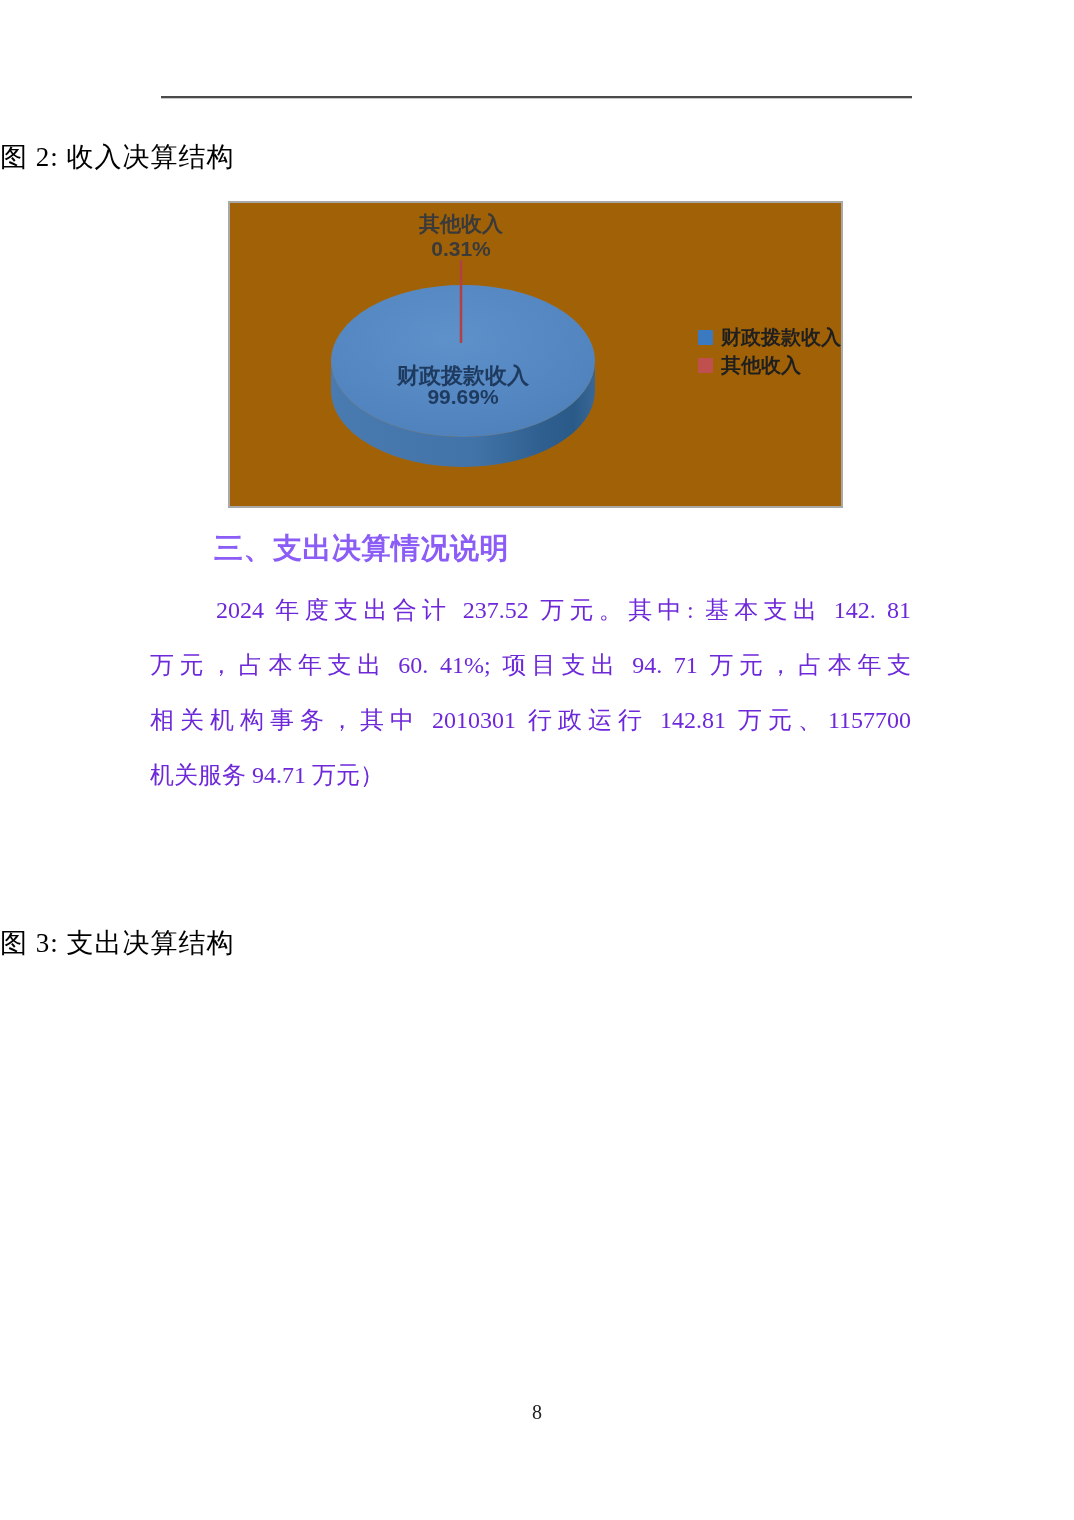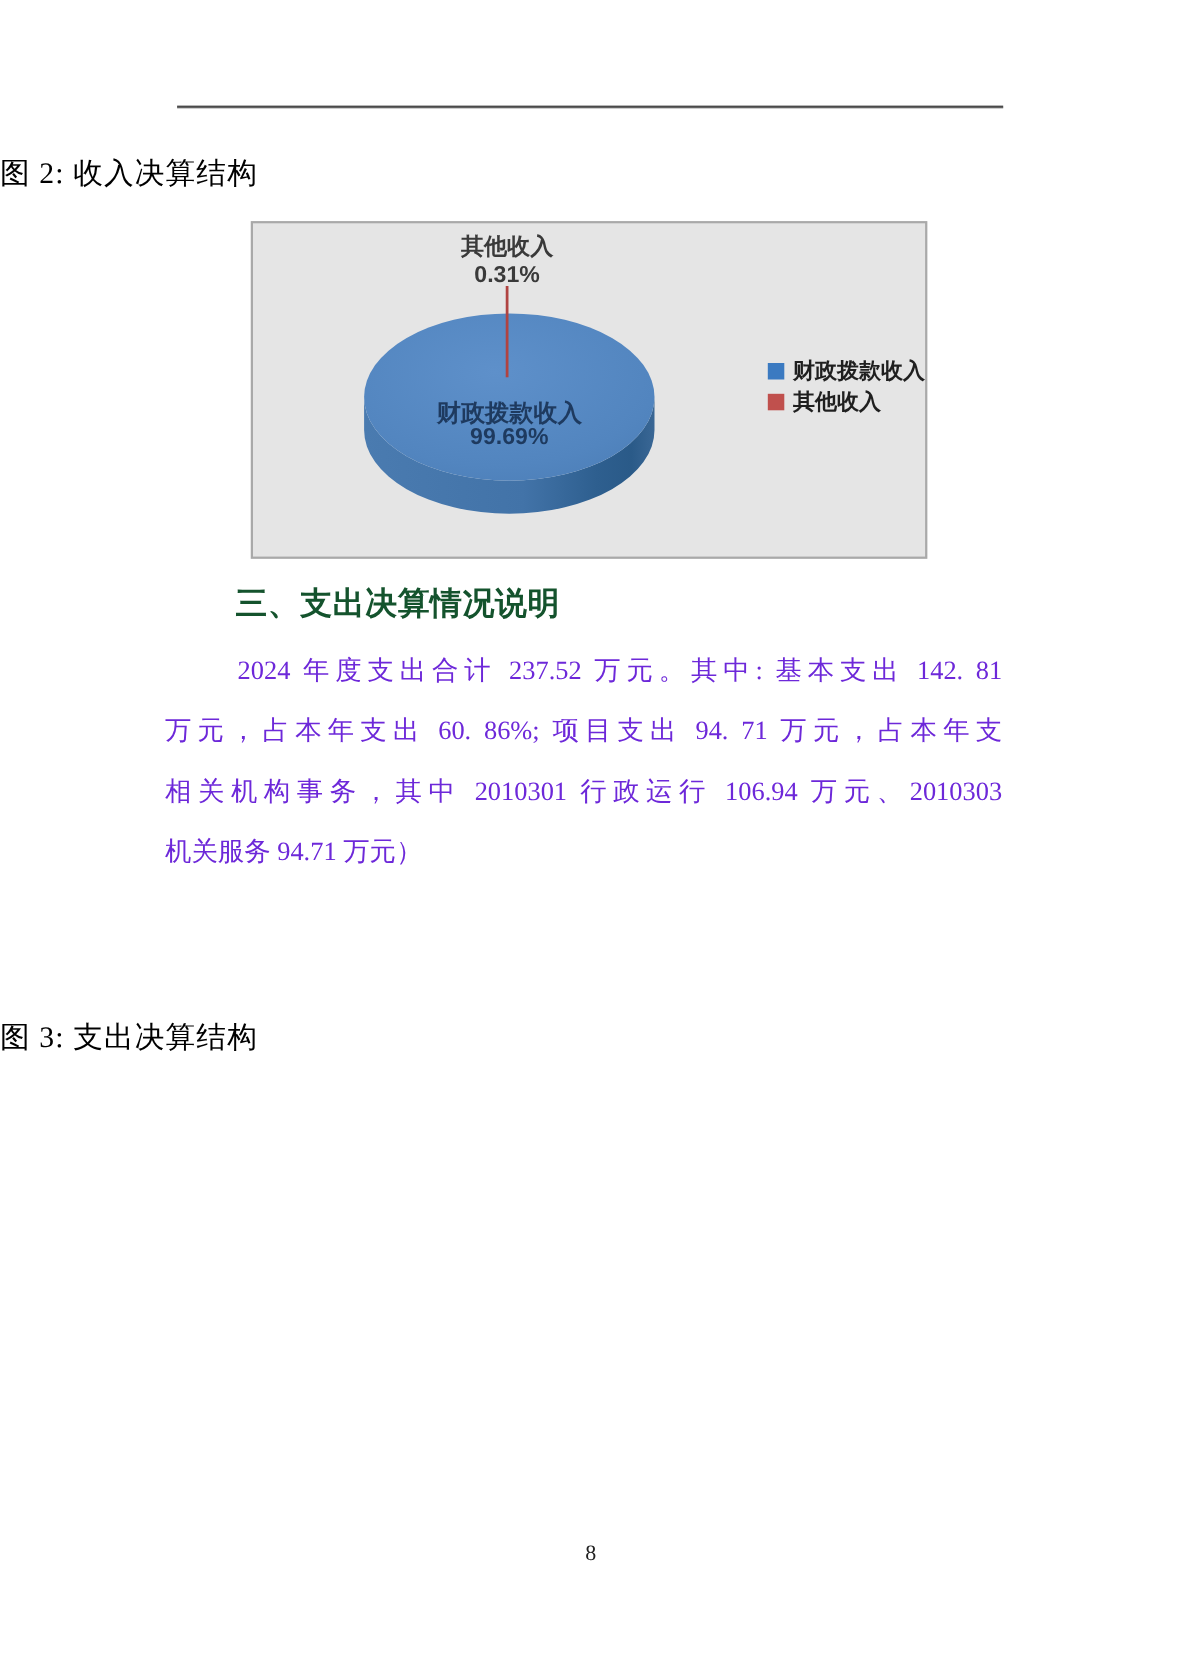--- a/index.html
+++ b/index.html
@@ -12,28 +12,28 @@
     background:#4a4a4a;box-shadow:0 1px 0 #c8c8c8;
   }
   .fig-title{
     position:absolute;left:0;width:100%;text-align:left;
     font-size:27px;color:#000;letter-spacing:1px;white-space:pre;
   }
   .fig2-title{top:139px;}
   .fig3-title{top:925px;}
   .chart-box{
     position:absolute;left:228px;top:201px;width:611px;height:303px;
-    border:2px solid #a9a9a9;background:#e5e5e5;
+    border:2px solid #a9a9a9;background:#a16207;
   }
   .chart-box svg{display:block;}
   .svg-label{font-family:"Liberation Sans", sans-serif;font-weight:bold;}
   .section-heading{
     position:absolute;left:150px;top:529px;width:761px;
     font-family:"Liberation Sans", sans-serif;font-weight:bold;
-    font-size:29px;color:#14532d;padding-left:64px;box-sizing:border-box;
+    font-size:29px;color:#8b5cf6;padding-left:64px;box-sizing:border-box;
     letter-spacing:0.5px;
   }
   .paragraph{
     position:absolute;left:150px;top:583px;width:761px;
     font-size:24px;color:#6d28d9;
   }
   .paragraph .pline{
     height:55px;line-height:55px;white-space:nowrap;
     text-align:justify;text-align-last:justify;
   }
@@ -84,20 +84,20 @@
       <rect x="468" y="155" width="15" height="15" fill="#C0504D"></rect>
       <text class="svg-label" x="491" y="169" font-size="20" fill="#1f1f1f" text-anchor="start">其他收入</text>
     </g>
   </svg>
 </div>
 
 <div class="section-heading">三、支出决算情况说明</div>
 
 <div class="paragraph">
   <div class="pline first">2024 年度支出合计 237.52 万元。其中: 基本支出 142. 81</div>
-  <div class="pline">万元，占本年支出 60. 86%; 项目支出 94. 71 万元，占本年支</div>
-  <div class="pline">相关机构事务，其中 2010301 行政运行 106.94 万元、2010303</div>
+  <div class="pline">万元，占本年支出 60. 41%; 项目支出 94. 71 万元，占本年支</div>
+  <div class="pline">相关机构事务，其中 2010301 行政运行 142.81 万元、1157700</div>
   <div class="pline last">机关服务 94.71 万元）</div>
 </div>
 
 <div class="fig-title fig3-title">图 3: 支出决算结构</div>
 
 <div class="page-number">8</div>
 
 </body></html>

